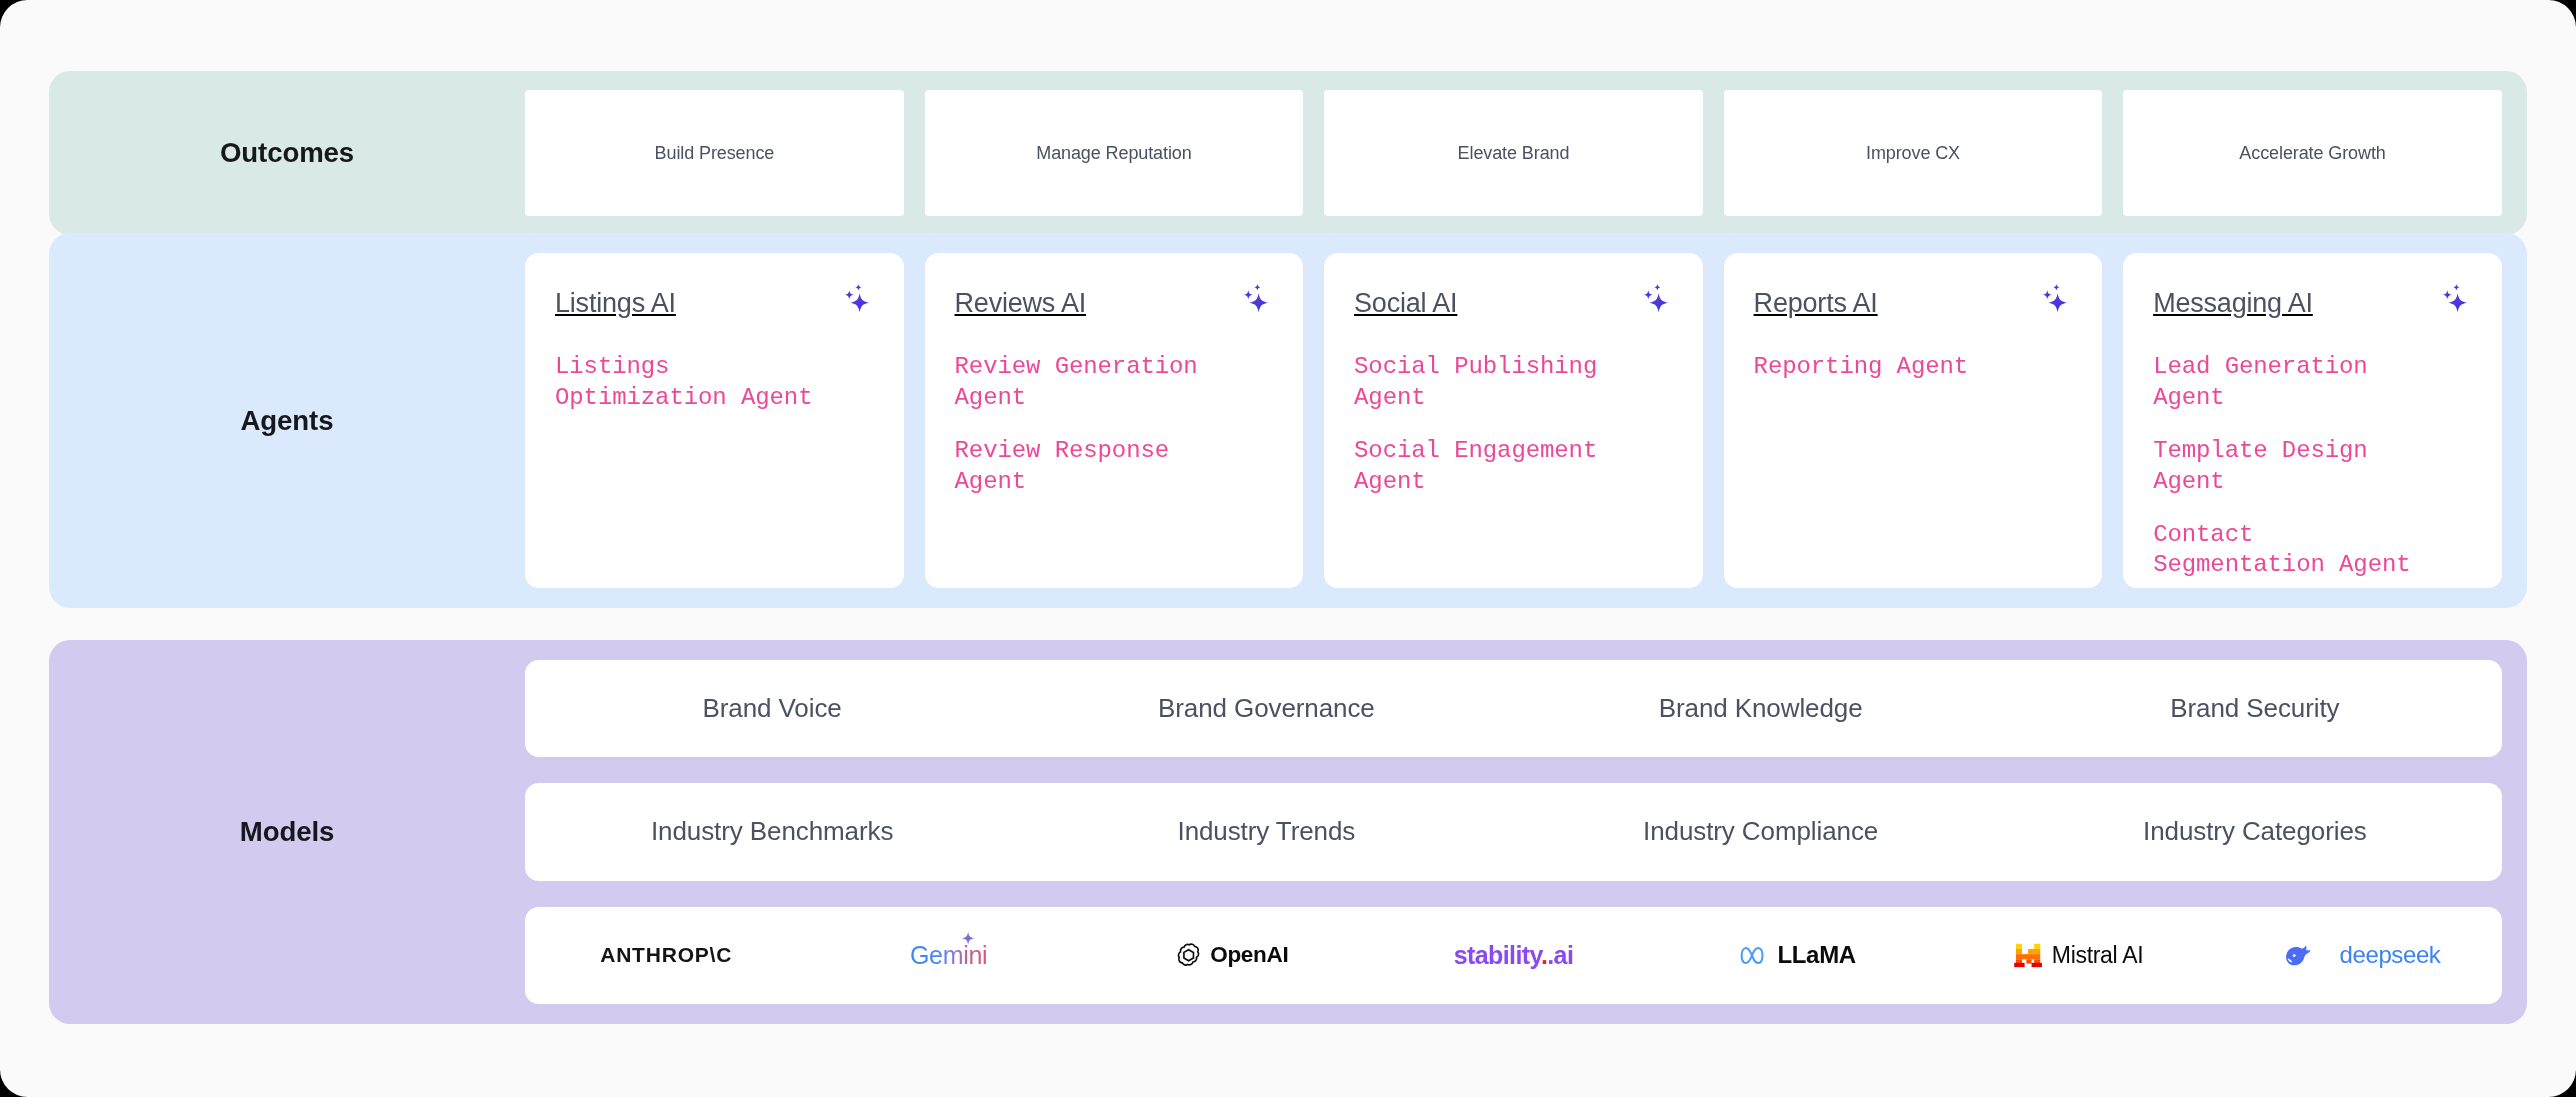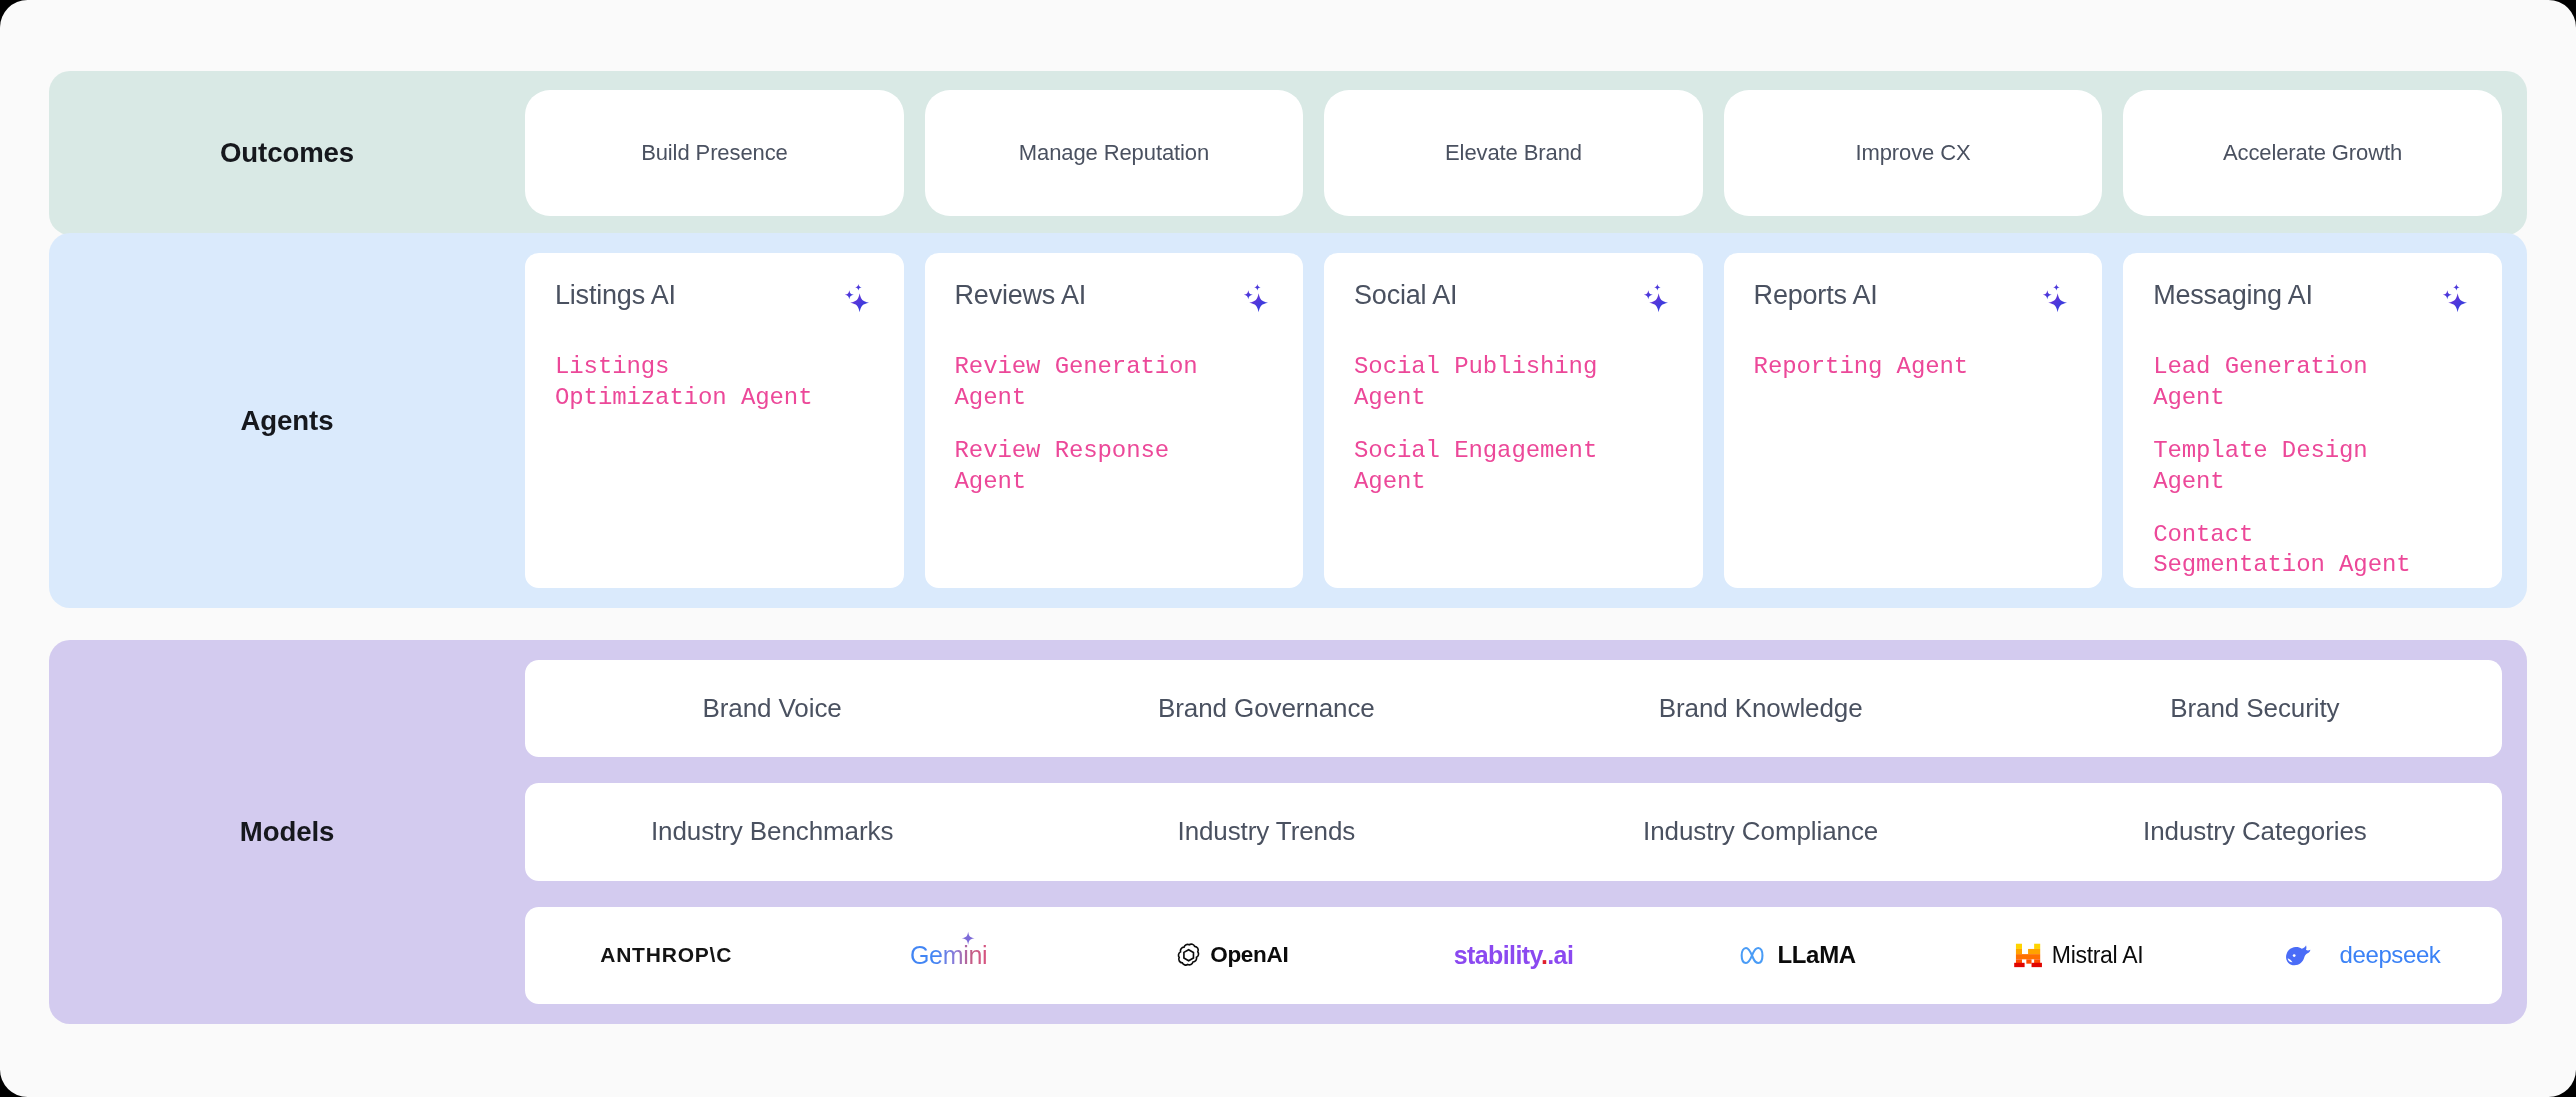--- a/index.html
+++ b/index.html
@@ -47,25 +47,25 @@
   
   .outcomes-row {
     flex: 1;
     display: flex;
     gap: 20.7px;
     padding: 19px 25px 19px 0;
   }
   .outcome-card {
     flex: 1;
     background: #ffffff;
-    border-radius: 25px;
+    border-radius: 4px;
     display: flex;
     align-items: center;
     justify-content: center;
-    font-size: 22px;
+    font-size: 18px;
     color: #4a5160;
     letter-spacing: -0.1px;
   }
 
   
   .agents-row {
     flex: 1;
     display: flex;
     gap: 20.7px;
     padding: 20px 25px 20px 0;
@@ -73,23 +73,24 @@
   .agent-card {
     flex: 1;
     background: #ffffff;
     border-radius: 13.8px;
     padding: 27.6px 30px 25px 30px;
     display: flex;
     flex-direction: column;
   }
   .agent-head {
     display: flex;
-    align-items: flex-start;
+    align-items: flex-end;
     justify-content: space-between;
     margin-bottom: 33px;
+    text-decoration: underline;
   }
   .agent-title {
     font-size: 27px;
     color: #4a5160;
     letter-spacing: -0.2px;
     line-height: 1.1;
   }
   .sparkle-icon { flex: 0 0 auto; margin-top: 1.3px; }
   .agent-items { display: flex; flex-direction: column; gap: 22.5px; }
   .agent-item {

